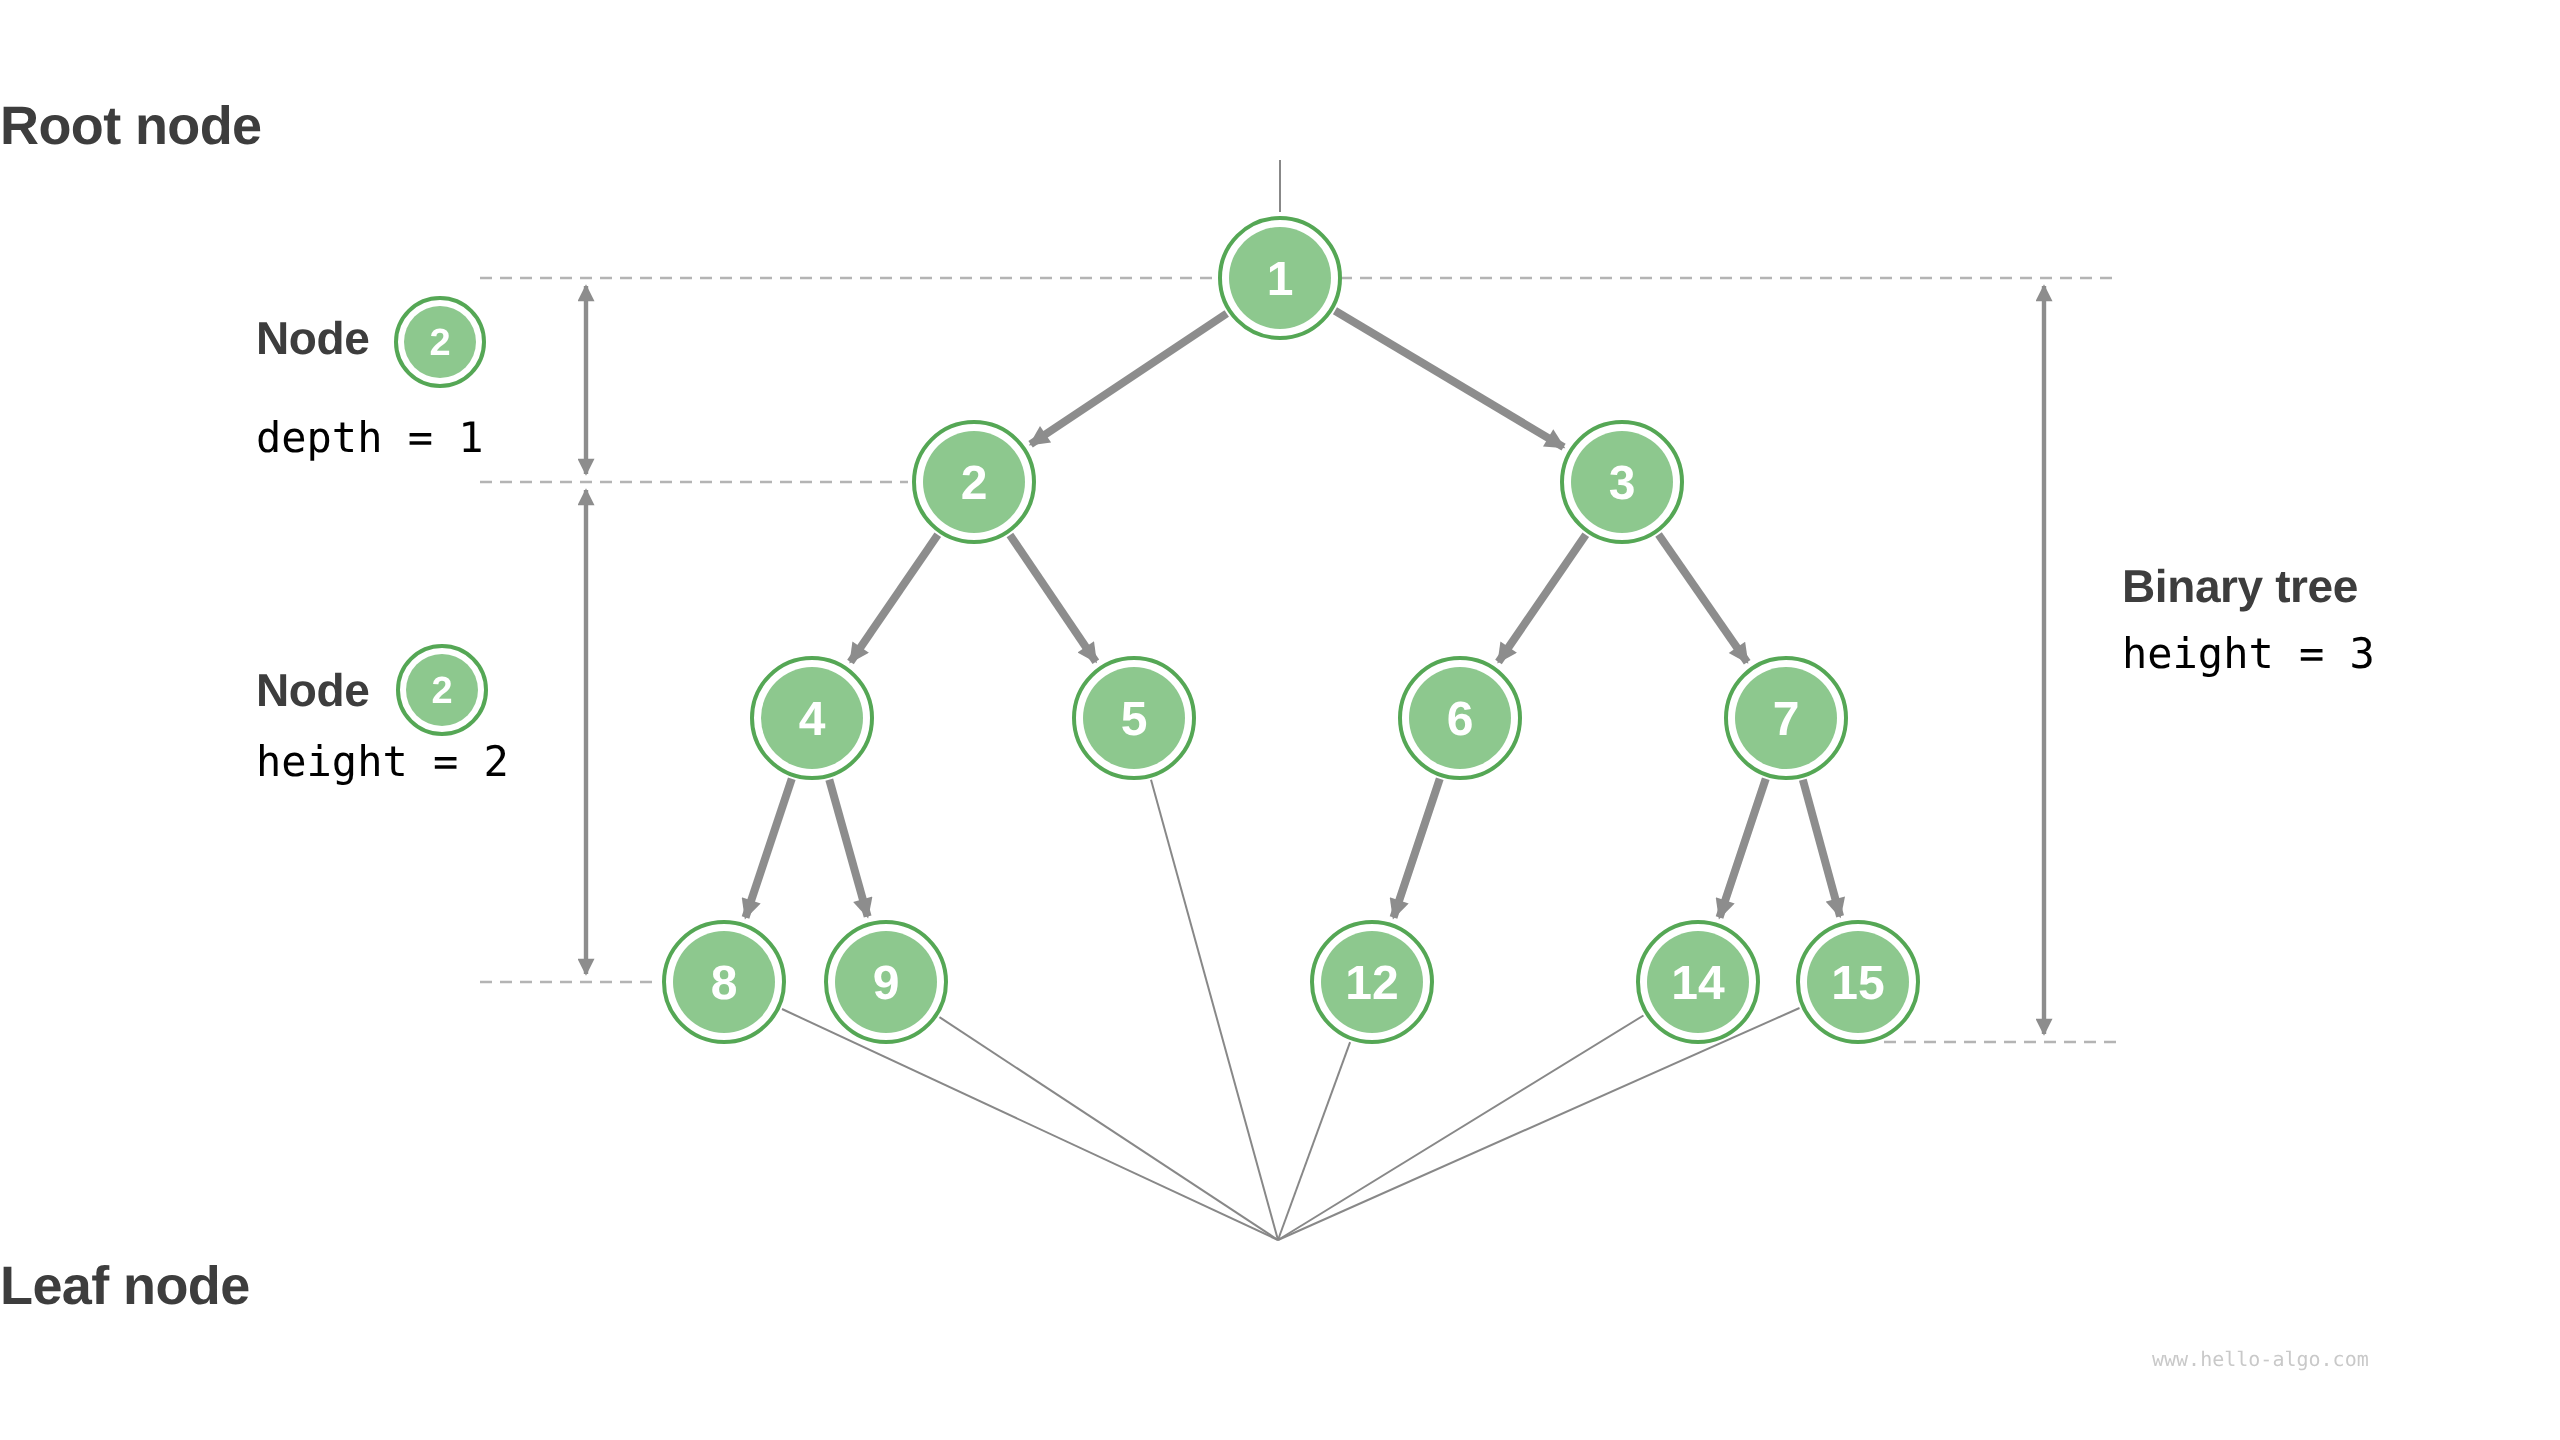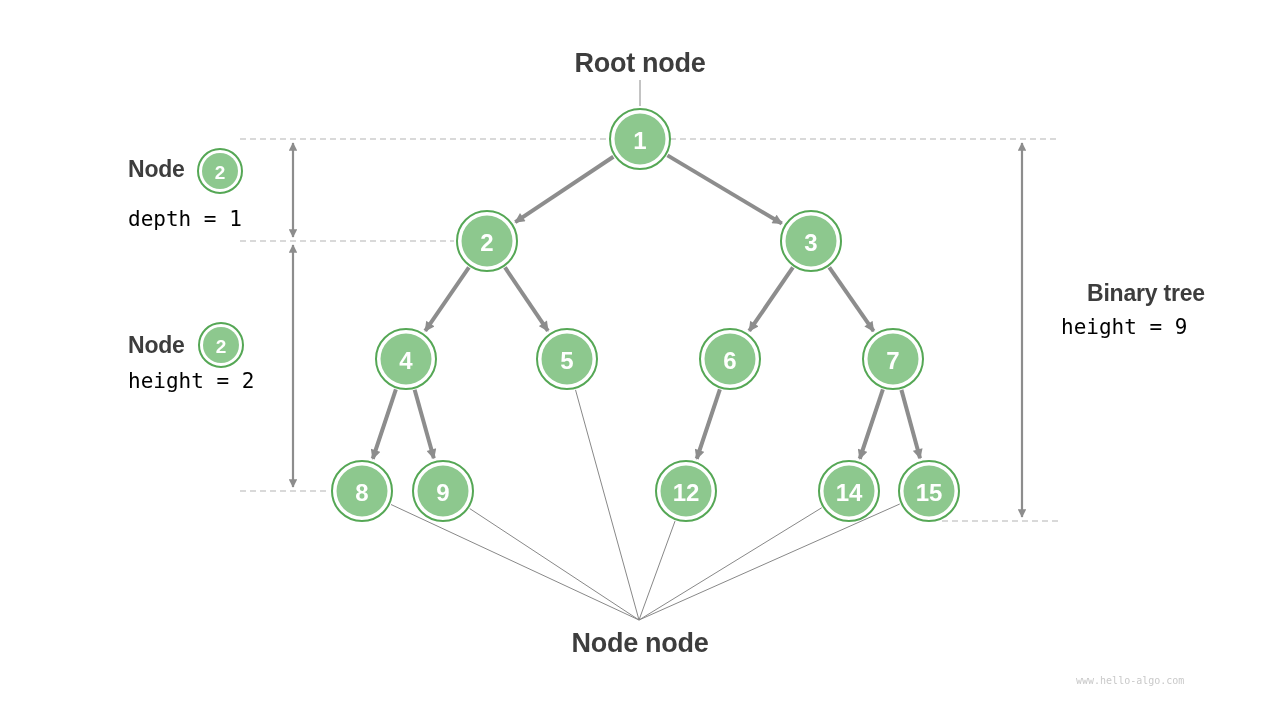--- a/index.html
+++ b/index.html
@@ -7,33 +7,33 @@
     width: 1280px; height: 720px;
     background: #ffffff;
     font-family: "Liberation Sans", sans-serif;
     position: relative;
     overflow: hidden;
   }
   .stage { position: absolute; left: 0; top: 0; width: 1280px; height: 720px; }
   svg { position: absolute; left: 0; top: 0; }
 
   .lbl-big {
-    position: absolute; left: 0; width: 1280px; text-align: center;
+    position: absolute; left: 0; width: 1280px; 
     font-weight: 700; font-size: 27px; color: #3d3d3d; letter-spacing: -0.3px;
   }
   .root-pos { top: 48px; }
   .leaf-pos { top: 628px; }
 
   .side-title {
     position: absolute; font-weight: 700; font-size: 23px;
     color: #3d3d3d; letter-spacing: -0.2px;
   }
   .n1 { left: 128px; top: 156px; }
   .n2 { left: 128px; top: 332px; }
-  .bt { left: 1087px; top: 280px; }
+  .bt { left: 1061px; top: 280px; }
 
   .mono {
     position: absolute;
     font-family: "DejaVu Sans Mono", "Liberation Mono", monospace;
     font-size: 21px; color: #000000;
   }
   .c1  { left: 128px;  top: 207px; }
   .c2  { left: 128px;  top: 369px; }
   .btc { left: 1061px; top: 315px; }
 
@@ -150,25 +150,25 @@
         <text x="220" y="172" fill="#ffffff" font-size="19" font-weight="600" text-anchor="middle" dominant-baseline="central" style="font-family:&quot;Liberation Sans&quot;,sans-serif;">2</text>
       </g>
       <g>
         <circle cx="221" cy="345" r="22" fill="#ffffff" stroke="#55a755" stroke-width="2"></circle>
         <circle cx="221" cy="345" r="18" fill="#8dc88e"></circle>
         <text x="221" y="346" fill="#ffffff" font-size="19" font-weight="600" text-anchor="middle" dominant-baseline="central" style="font-family:&quot;Liberation Sans&quot;,sans-serif;">2</text>
       </g>
     </svg>
 
   <div class="lbl-big root-pos">Root node</div>
-  <div class="lbl-big leaf-pos">Node node</div>
+  <div class="lbl-big leaf-pos">Leaf node</div>
 
   <div class="side-title n1">Node</div>
   <div class="mono c1">depth = 1</div>
 
   <div class="side-title n2">Node</div>
   <div class="mono c2">height = 2</div>
 
   <div class="side-title bt">Binary tree</div>
-  <div class="mono btc">height = 9</div>
+  <div class="mono btc">height = 3</div>
 
   <div class="watermark">www.hello-algo.com</div>
 </div>
 
 </body></html>

